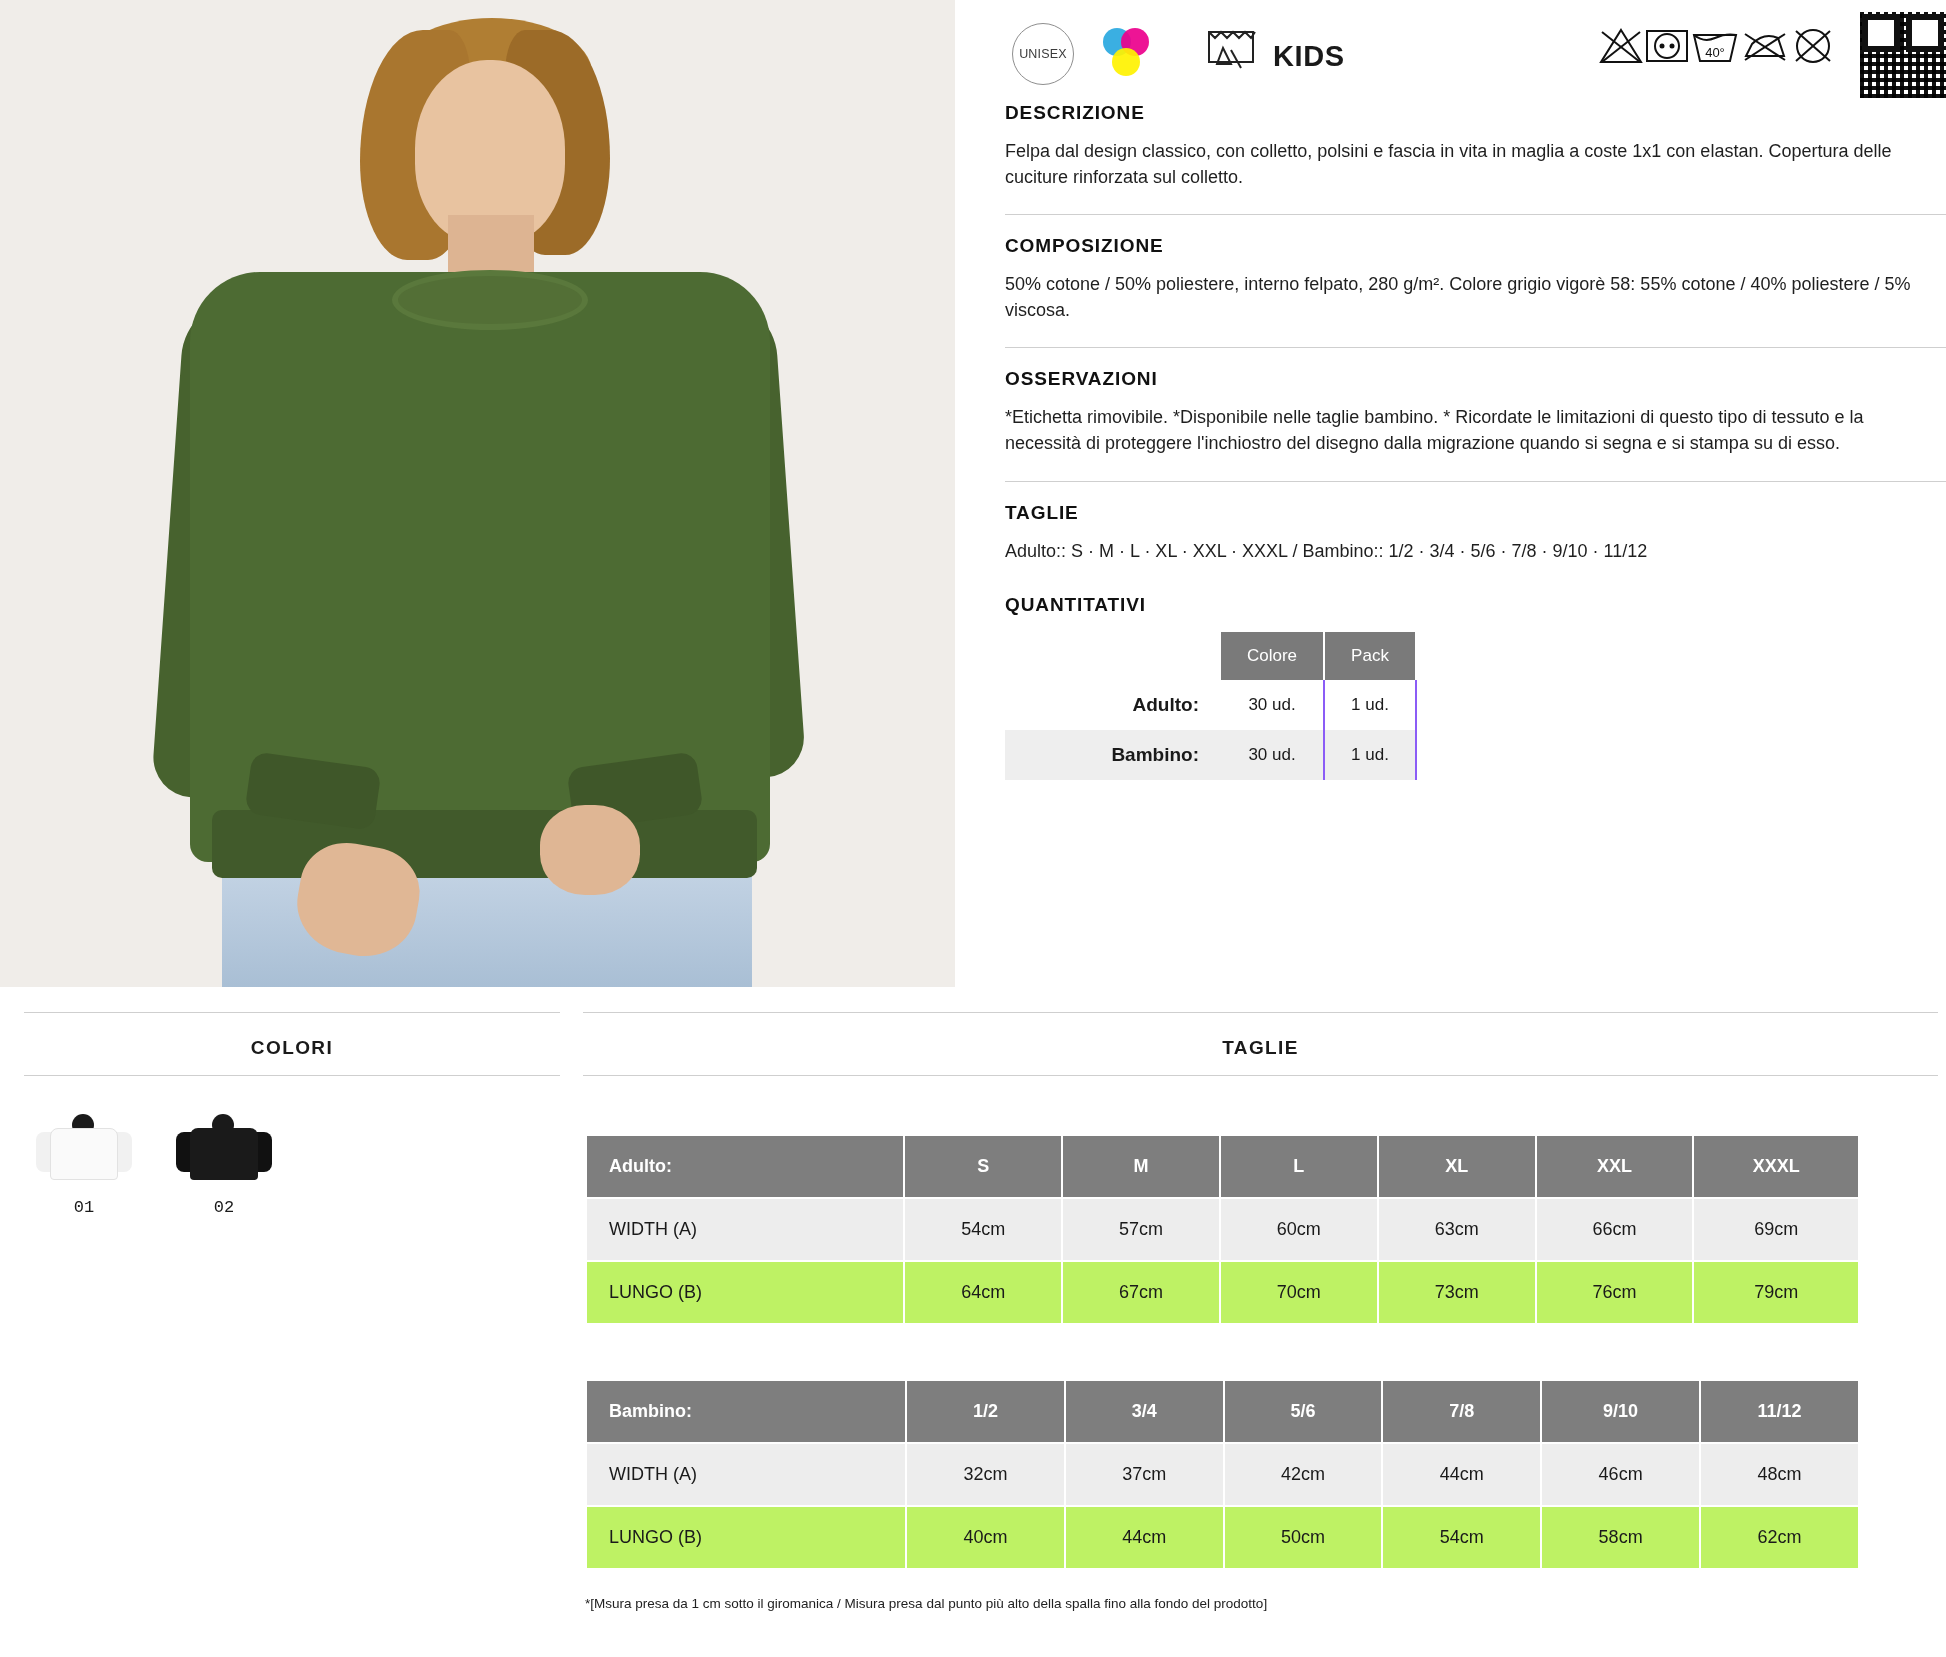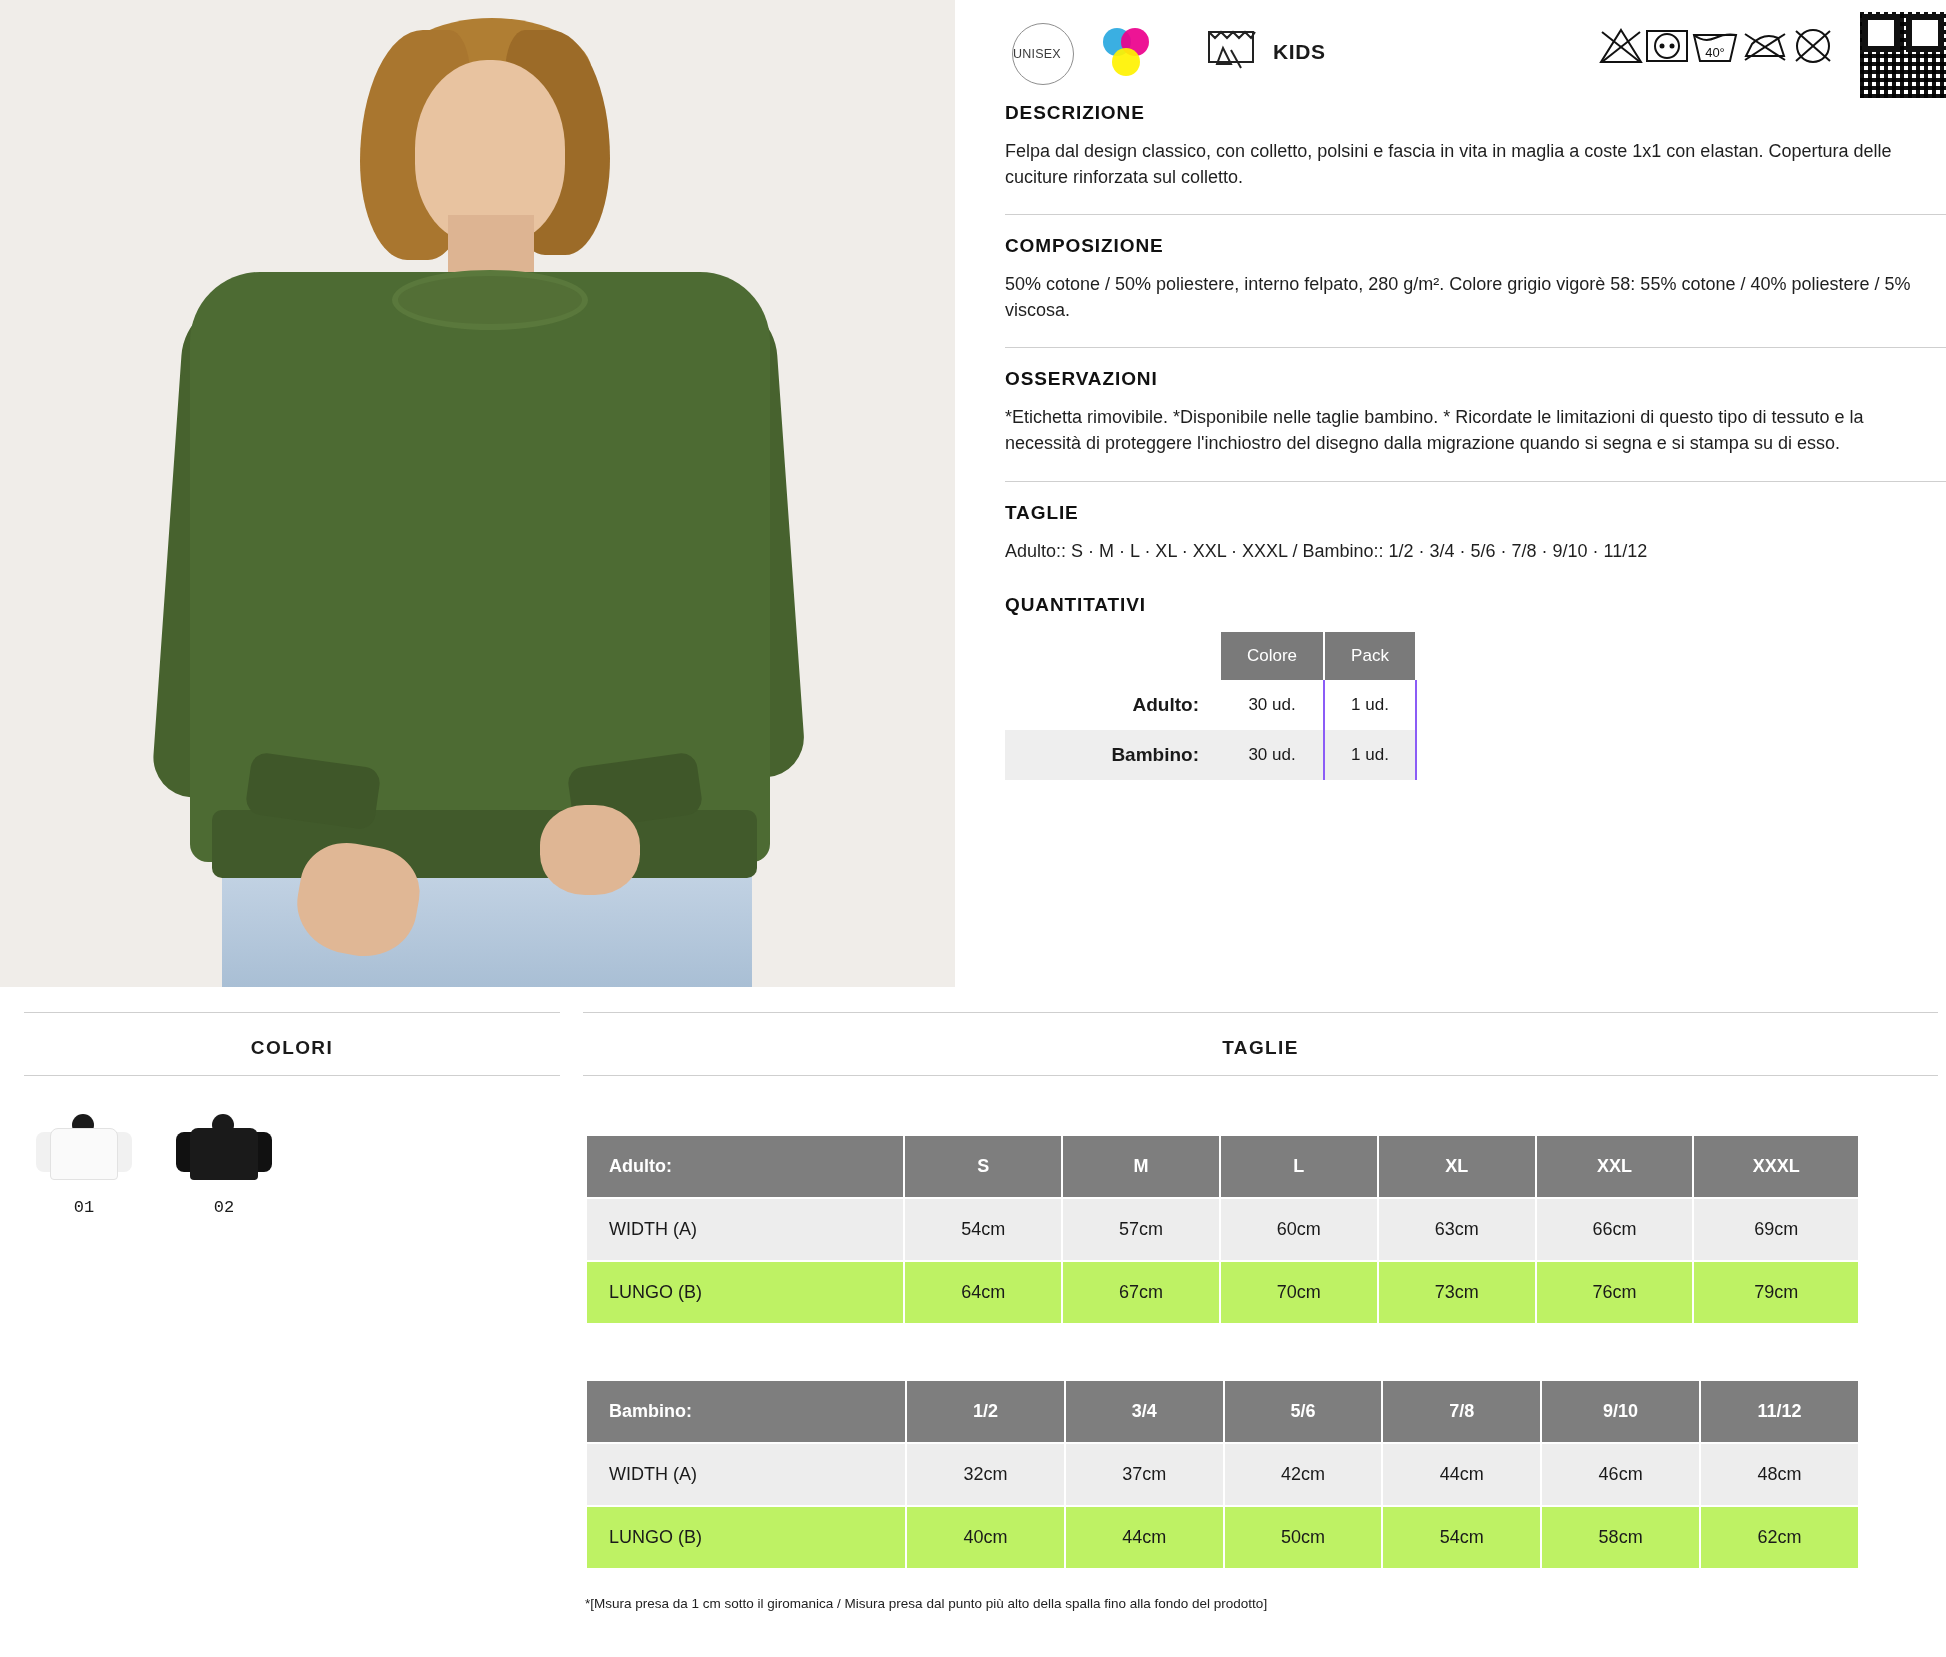--- a/index.html
+++ b/index.html
@@ -88,33 +88,33 @@
   
   .right {
     position: absolute; left: 1005px; top: 0; width: 941px; height: 987px;
     padding-top: 10px;
   }
   .iconbar { position: relative; height: 92px; }
   .unisex-badge {
     position: absolute; left: 7px; top: 13px;
     width: 62px; height: 62px; border-radius: 50%;
     border: 1.5px solid #8e8e8e;
-    display: flex; align-items: center; justify-content: flex-start;
+    display: flex; align-items: center; justify-content: center;
     font-size: 12.5px; color: #3b3b3b; letter-spacing: .2px;
   }
   .cmyk { position: absolute; left: 98px; top: 18px; width: 62px; height: 56px; }
   .cmyk i { position: absolute; width: 28px; height: 28px; border-radius: 50%; opacity: .92; }
   .cmyk .c { background: #29a8e0; left: 0; top: 0; }
   .cmyk .m { background: #ec008c; left: 18px; top: 0; }
   .cmyk .y { background: #fff200; left: 9px; top: 20px; }
   .kidsicon { position: absolute; left: 196px; top: 14px; width: 60px; height: 60px; }
   .kidsicon svg { display: block; }
   .kids-label {
     position: absolute; left: 268px; top: 30px;
-    font-size: 21px; font-weight: bold; letter-spacing: .6px; color: #1a1a1a;
+    font-size: 29px; font-weight: bold; letter-spacing: .6px; color: #1a1a1a;
   }
   .care { position: absolute; right: 110px; top: 16px; display: flex; align-items: center; }
   .care svg { display: block; }
   .qr {
     position: absolute; right: 0; top: 2px; width: 86px; height: 86px;
     background:
       repeating-linear-gradient(90deg,#111 0 4px,#fff 4px 8px),
       repeating-linear-gradient(0deg,#111 0 4px,#fff 4px 8px);
     background-blend-mode: multiply;
   }

